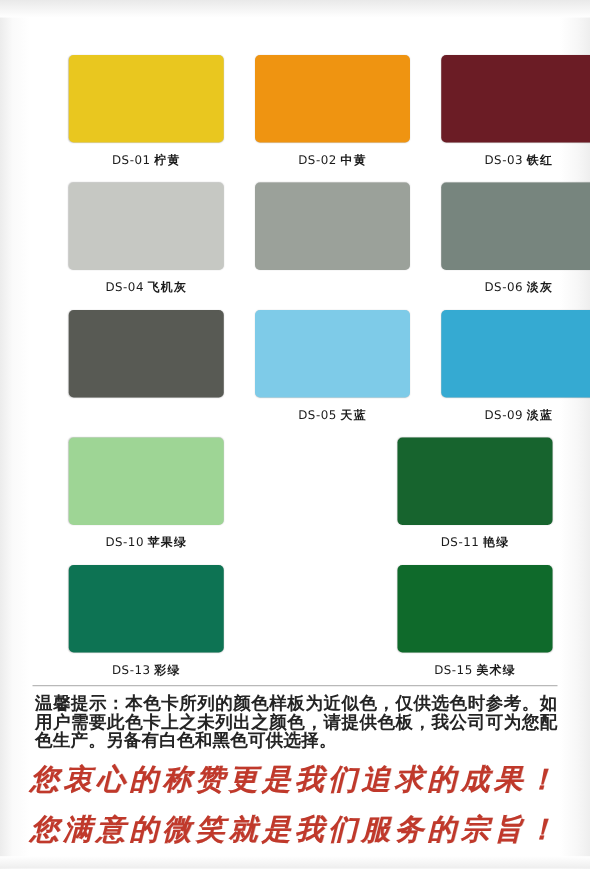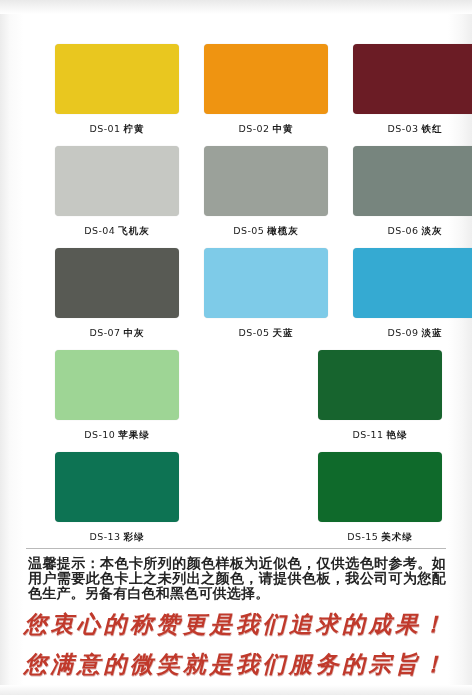--- a/index.html
+++ b/index.html
@@ -155,38 +155,32 @@
 
     <div class="swatch-row">
       <div class="swatch-cell">
         <div class="swatch-chip" style="background-color: rgb(198, 200, 195);"></div>
         <div class="swatch-label">
           <span class="code">DS-04</span><span class="cname">飞机灰</span>
         </div>
       </div>
       <div class="swatch-cell">
         <div class="swatch-chip" style="background-color: rgb(155, 161, 154);"></div>
-        <div class="swatch-label">
-          <span class="code">DS-05</span><span class="cname">橄榄灰</span>
-        </div>
       </div>
       <div class="swatch-cell">
         <div class="swatch-chip" style="background-color: rgb(119, 133, 126);"></div>
         <div class="swatch-label">
           <span class="code">DS-06</span><span class="cname">淡灰</span>
         </div>
       </div>
     </div>
 
     <div class="swatch-row">
       <div class="swatch-cell">
         <div class="swatch-chip" style="background-color: rgb(88, 90, 84);"></div>
-        <div class="swatch-label">
-          <span class="code">DS-07</span><span class="cname">中灰</span>
-        </div>
       </div>
       <div class="swatch-cell">
         <div class="swatch-chip" style="background-color: rgb(126, 203, 232);"></div>
         <div class="swatch-label">
           <span class="code">DS-05</span><span class="cname">天蓝</span>
         </div>
       </div>
       <div class="swatch-cell">
         <div class="swatch-chip" style="background-color: rgb(53, 170, 210);"></div>
         <div class="swatch-label">

